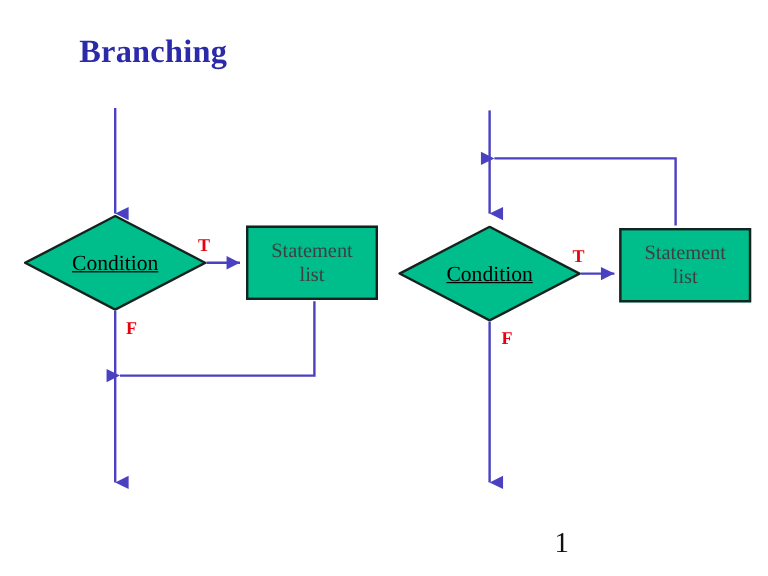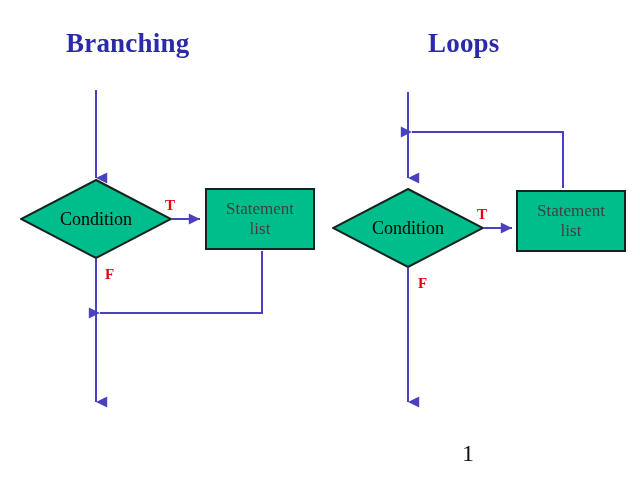--- a/index.html
+++ b/index.html
@@ -58,20 +58,21 @@
     left: 0; top: 0;
     width: 100%;
     height: 100%;
     display: flex;
     align-items: center;
     justify-content: center;
     font-family: "Liberation Serif", "DejaVu Serif", serif;
     font-size: 18px;
     color: #000000;
     pointer-events: none;
+    text-decoration: underline;
   }
 
   
   .rect {
     width: 110px;
     height: 62px;
     background: #00bd8c;
     border: 2px solid #15231f;
     display: flex;
     flex-direction: column;
@@ -104,21 +105,20 @@
     color: #111111;
   }
 </style>
 </head>
 <body>
 
 <div id="slide">
 
   <div class="title" id="title-branching">Branching</div>
 
-  <div class="title" id="title-loops">Loops</div>
 
   <svg id="wires" viewBox="0 0 640 480" xmlns="http://www.w3.org/2000/svg">
     <defs>
       <marker id="ah-down" viewBox="0 0 10 10" refX="5" refY="9" markerWidth="7" markerHeight="7" orient="auto-start-reverse">
         <path d="M 1 1 L 5 9 L 9 1 z" fill="#4a40c0"></path>
       </marker>
       <marker id="ah-right" viewBox="0 0 10 10" refX="9" refY="5" markerWidth="7" markerHeight="7" orient="auto">
         <path d="M 1 1 L 9 5 L 1 9 z" fill="#4a40c0"></path>
       </marker>
       <marker id="ah-left" viewBox="0 0 10 10" refX="1" refY="5" markerWidth="7" markerHeight="7" orient="auto">

